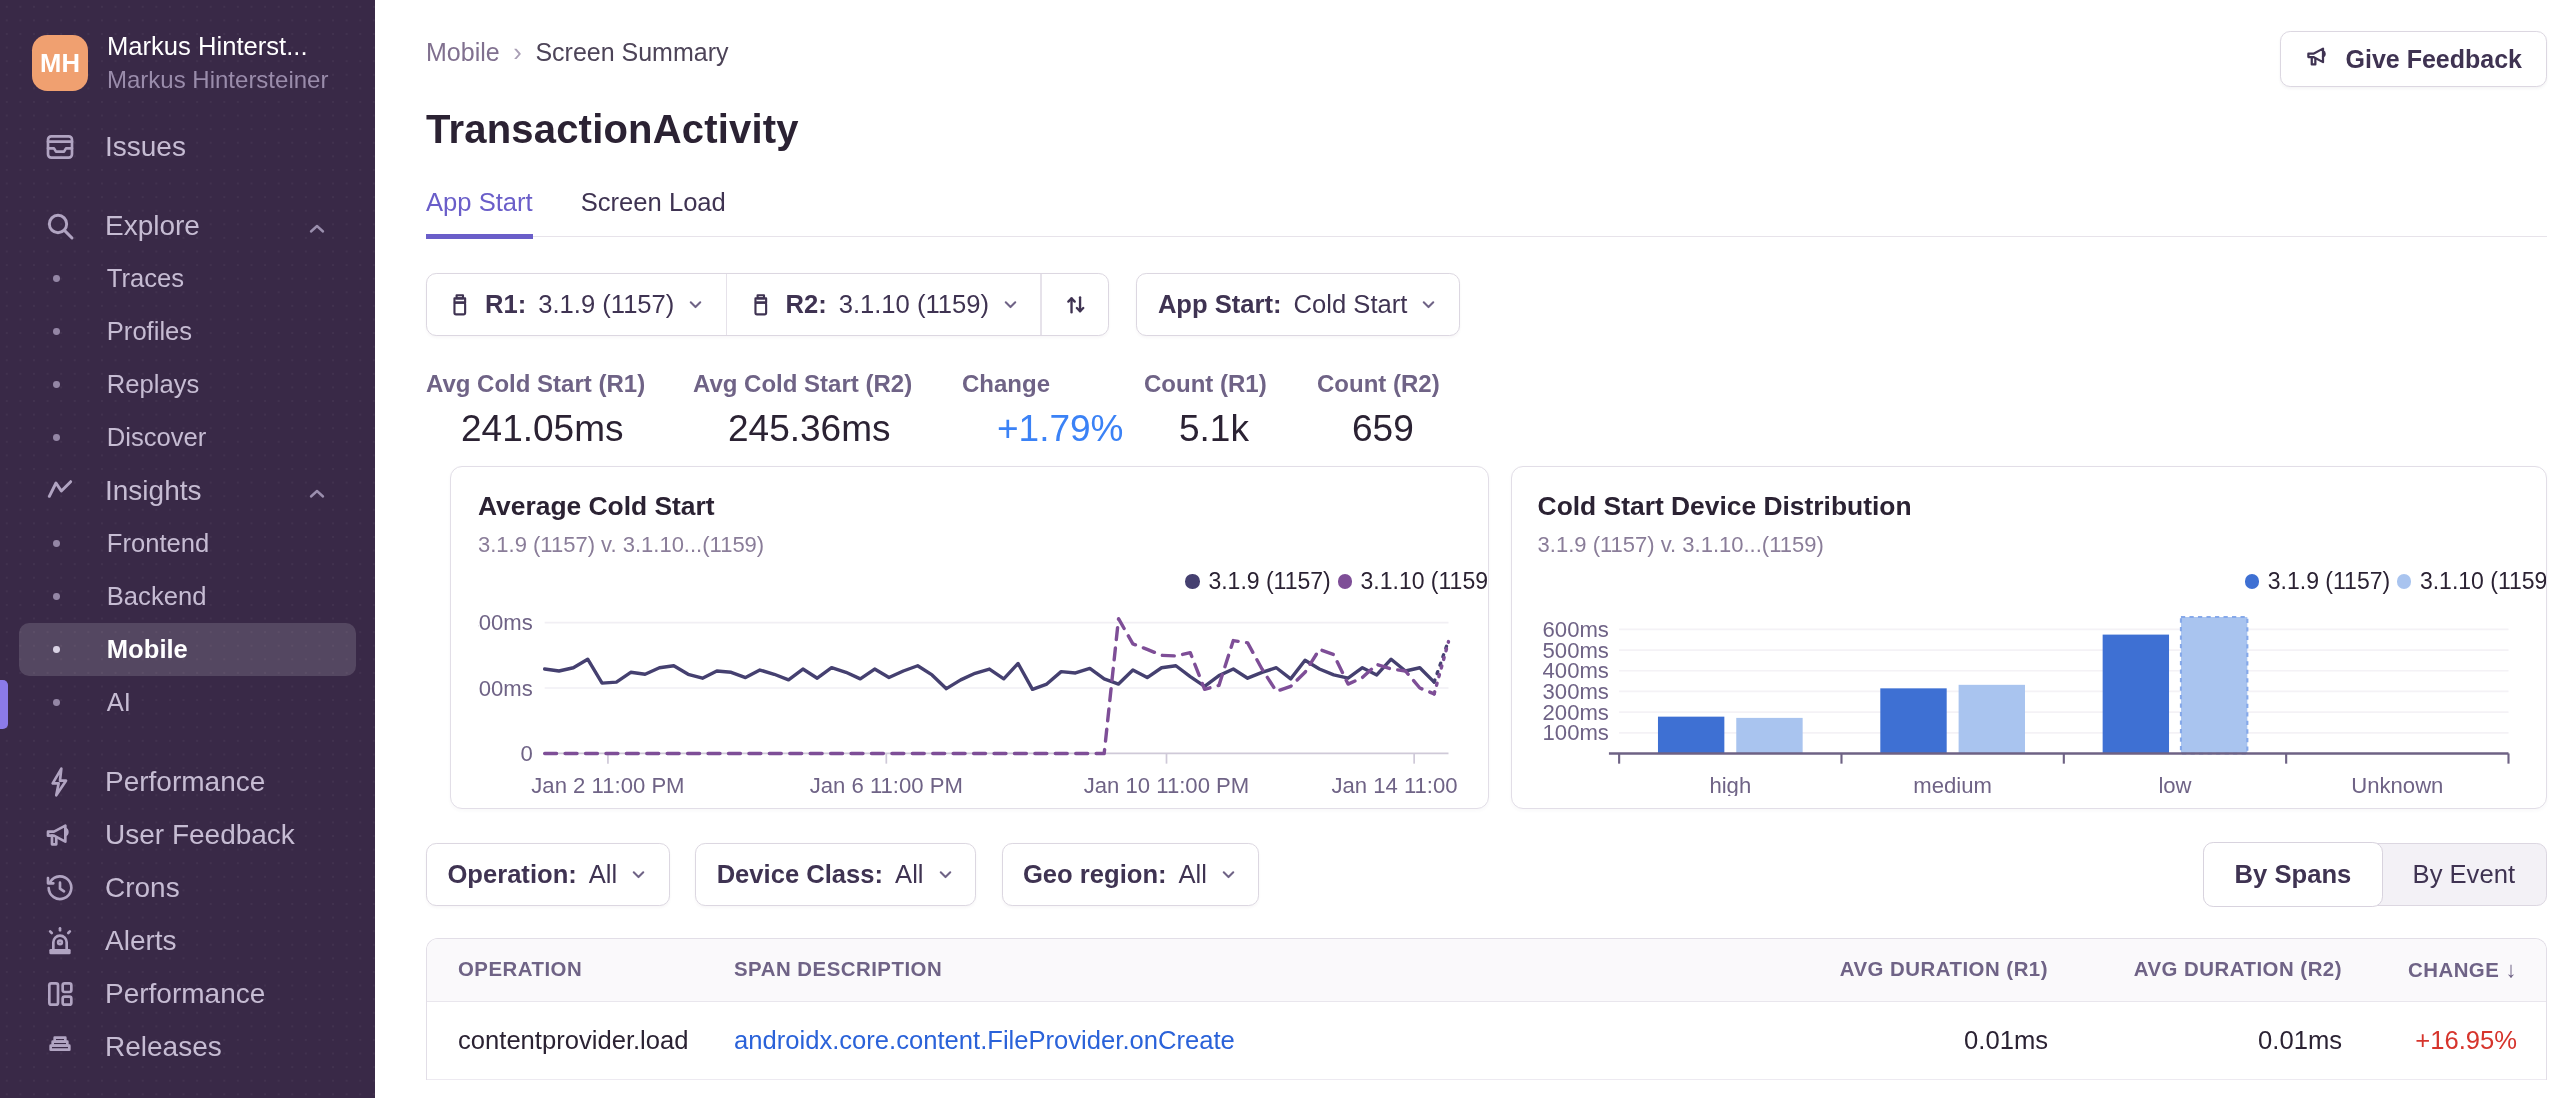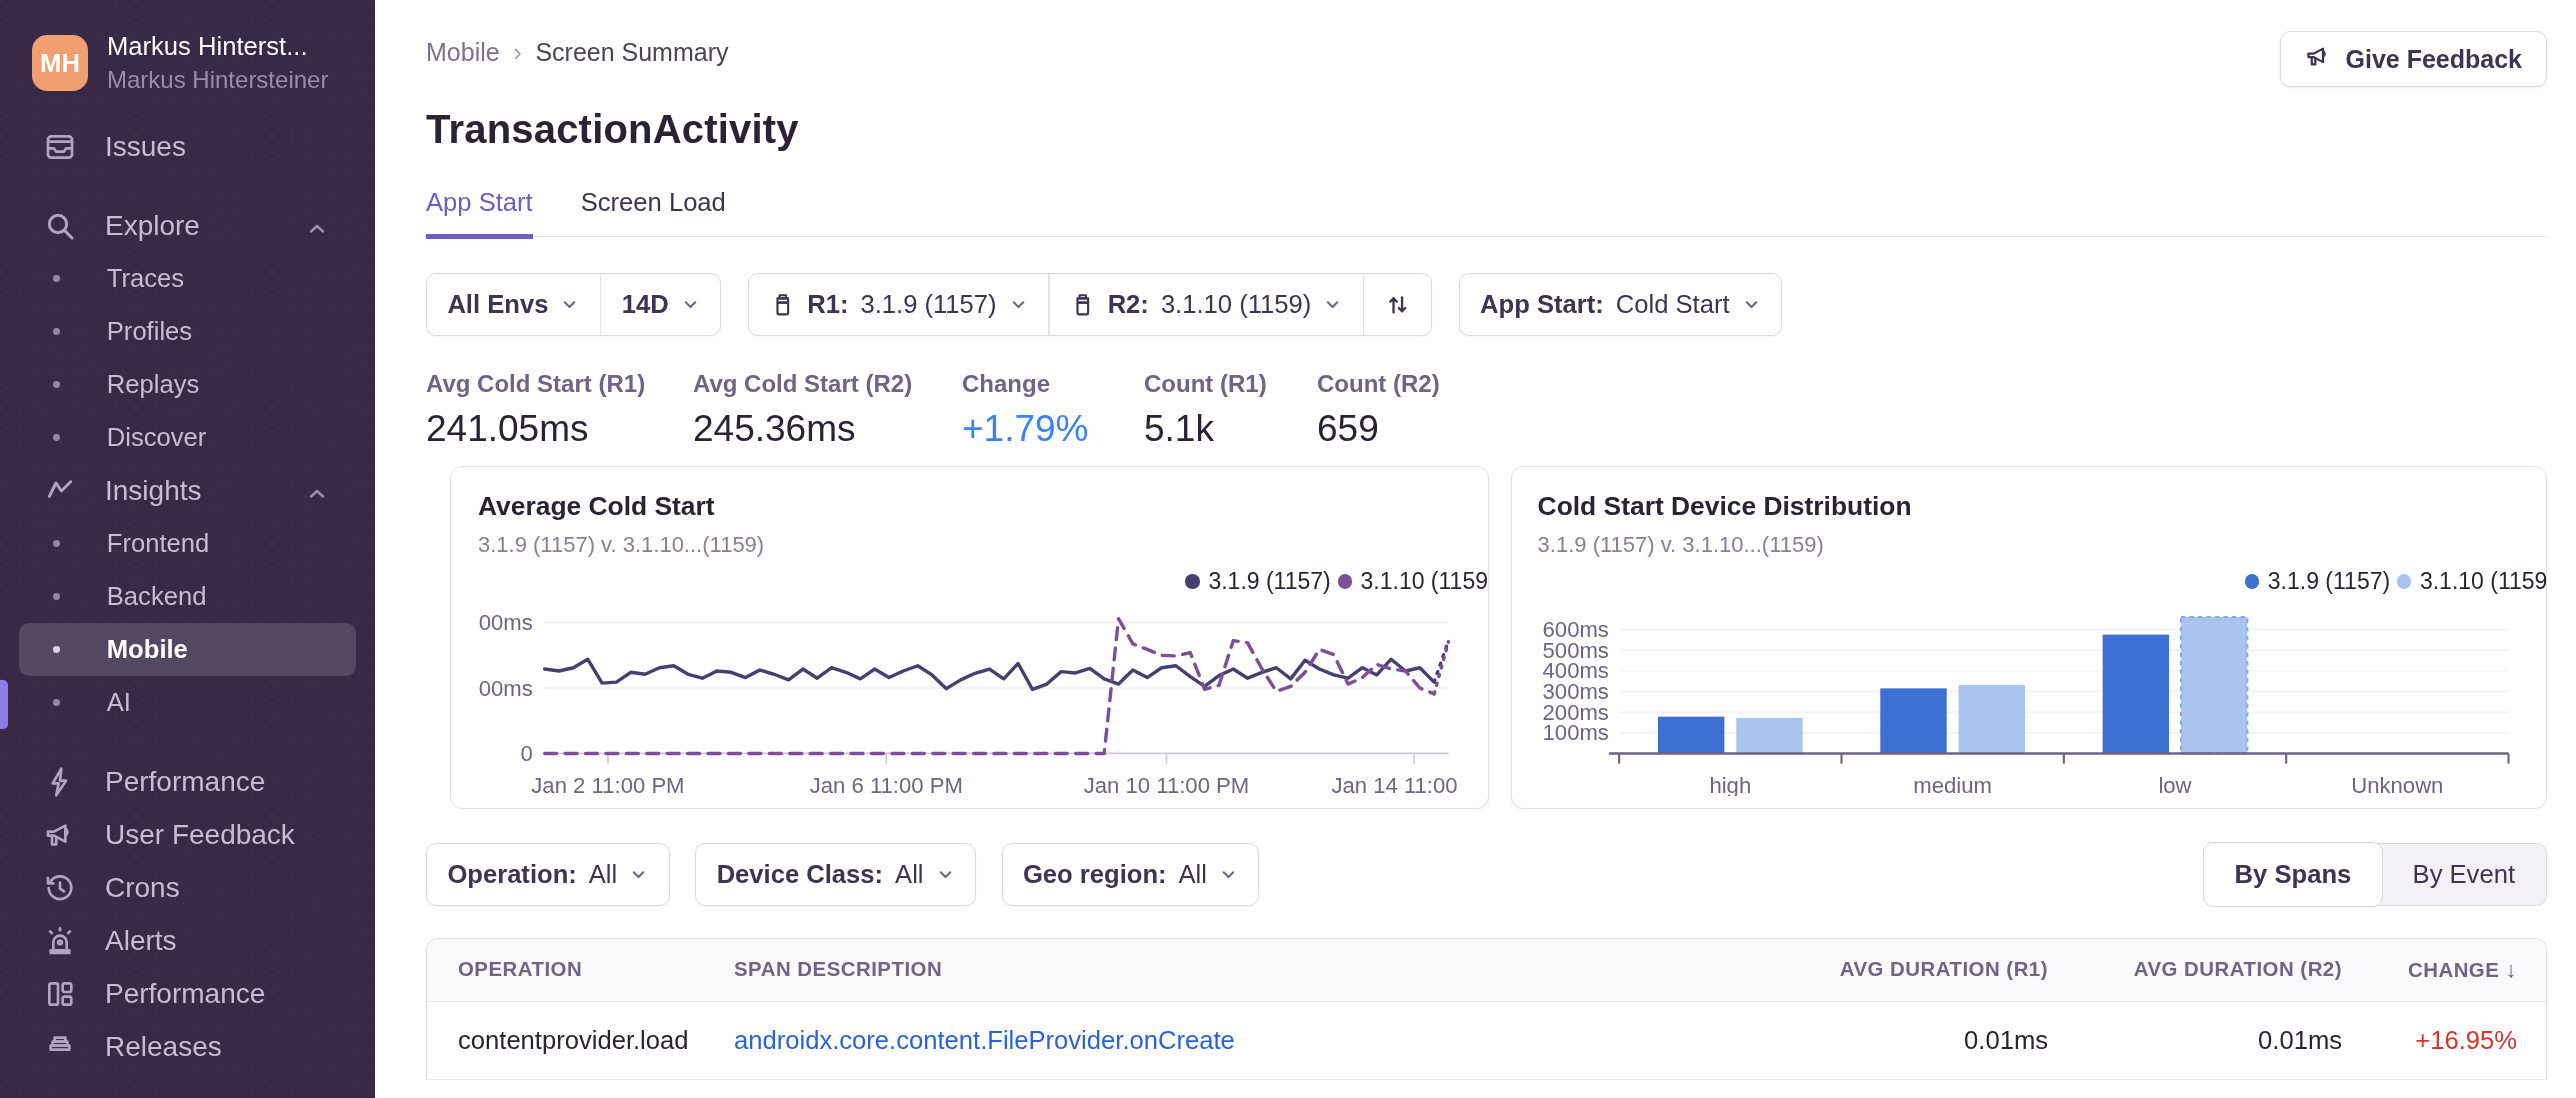--- a/index.html
+++ b/index.html
@@ -74,21 +74,21 @@
   }
   .seg { display:flex; align-items:center; gap:12px; padding:0 20.4px; white-space:nowrap; }
   .seg b { font-weight:bold; }
   .pill .divider { width:1.7px; background:#e6e2ea; }
   .swap-seg { padding:0 20.4px; display:flex; align-items:center; }
   
   .stats { margin-top:34px; display:flex; }
   .stat:nth-child(1){ width:267px; } .stat:nth-child(2){ width:269px; }
   .stat:nth-child(3){ width:182px; } .stat:nth-child(4){ width:173px; }
   .stat-label { font-size:24px; font-weight:bold; color:#6f6386; }
-  .stat-value { margin-top:10.2px; font-size:37px; color:#2b2233; }
+  .stat-value { margin-top:10.2px; font-size:37px; color:#2b2233;margin-left:35px; }
   .stat-value.red { color:#3b82f6; }
   
   .charts { margin-top:16px; display:flex; gap:22px;padding-left:24px; }
   .card {
     background:#fff; border:1.7px solid #e2dee7; border-radius:12px;
     box-shadow:0 1.7px 3.4px rgba(64,50,80,0.03); overflow:hidden;
   }
   .card-line { width:1039px; padding:24px 27px 12px; }
   .card-bar  { width:1036px; padding:24px 25.6px 12px; }
   .card-title { font-size:26.4px; font-weight:bold; color:#2b2233; }
@@ -294,35 +294,20 @@
   </div>
 
   <div class="page-title">TransactionActivity</div>
 
   <div class="tabs">
     <div class="tab active">App Start</div>
     <div class="tab">Screen Load</div>
   </div>
 
   <div class="filter-row">
-    <div class="pill">
-      <div class="seg">
-        <b>All Envs</b>
-        <svg width="19" height="19" viewBox="0 0 22 22" fill="none" stroke="#6f6386" stroke-width="2.4" stroke-linecap="round" stroke-linejoin="round">
-            <path d="M5.5 8.5 11 14l5.5-5.5"></path>
-          </svg>
-      </div>
-      <div class="divider"></div>
-      <div class="seg">
-        <b>14D</b>
-        <svg width="19" height="19" viewBox="0 0 22 22" fill="none" stroke="#6f6386" stroke-width="2.4" stroke-linecap="round" stroke-linejoin="round">
-            <path d="M5.5 8.5 11 14l5.5-5.5"></path>
-          </svg>
-      </div>
-    </div>
 
     <div class="pill">
       <div class="seg">
         <svg width="25.6" height="25.6" viewBox="0 0 24 24" fill="none" stroke="#3f3352" stroke-width="2" stroke-linecap="round" stroke-linejoin="round">
             <path d="M9 3h6v3H9z"></path>
             <path d="M7 6h10v4H7z"></path>
             <rect x="7" y="10" width="10" height="11" rx="1.5"></rect>
           </svg>
         <b>R1:</b>
         <span>3.1.9 (1157)</span>

